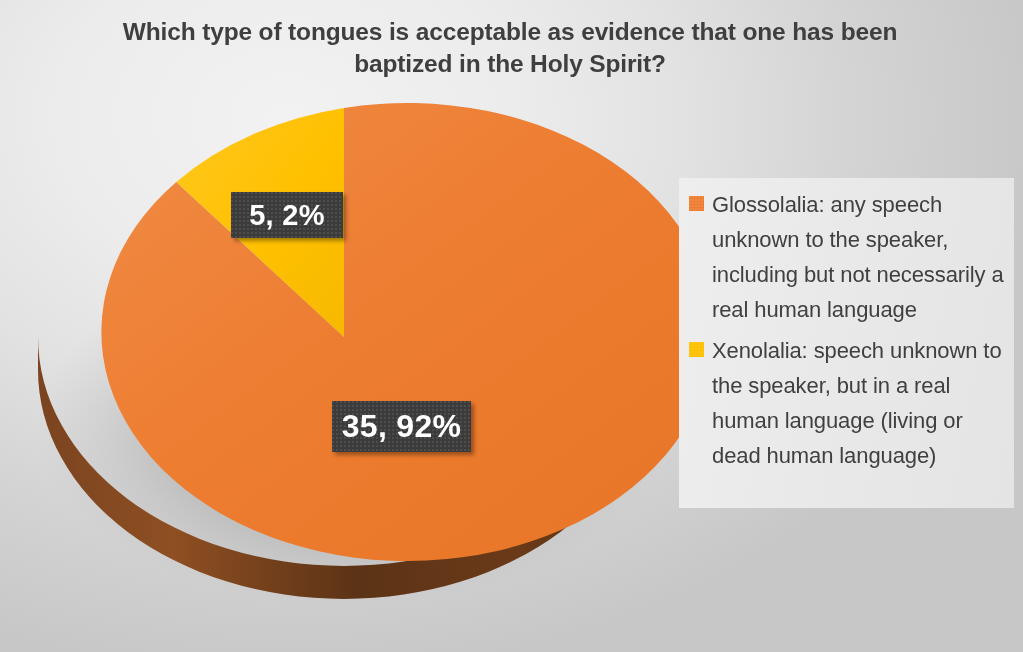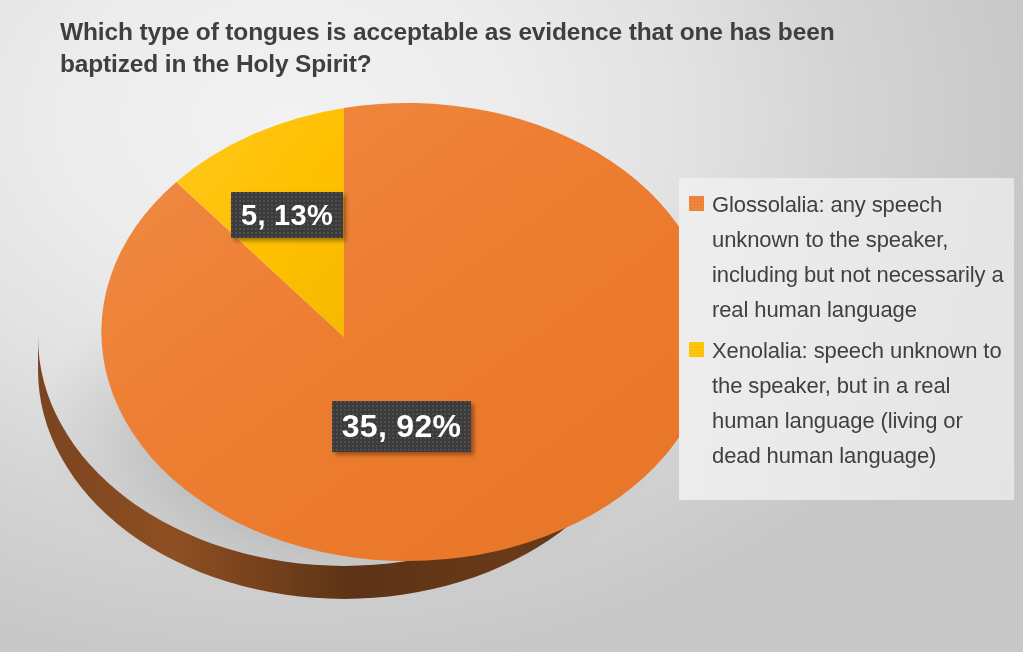--- a/index.html
+++ b/index.html
@@ -28,21 +28,21 @@
         #c7c7c7 100%);
     overflow: hidden;
   }
 
   
   #chart-title {
     position: absolute;
     top: 16px;
     left: 60px;
     width: 900px;
-    text-align: left;
+    text-align: center;
     font-size: 24.5px;
     font-weight: bold;
     line-height: 1.32;
     color: #3f3f3f;
     letter-spacing: -0.15px;
     white-space: pre-line;
   }
 
   
   #plot-area {
@@ -88,21 +88,21 @@
     height: 51px;
     font-size: 32px;
   }
 
   
   #legend {
     position: absolute;
     left: 679px;
     top: 178px;
     width: 335px;
-    padding: 10px 8px 20px 10px;
+    padding: 10px 8px 28px 10px;
     background: linear-gradient(100deg, #eeeeee 0%, #e9e9e9 45%, #e4e4e4 100%);
   }
   .legend-entry {
     display: flex;
     align-items: flex-start;
     margin-bottom: 6px;
   }
   .legend-entry:last-child { margin-bottom: 6px; }
   .legend-swatch {
     width: 15px;
@@ -183,21 +183,21 @@
                L 344 108
                A 306 229 0 1 1 176.3 181.9
                Z" fill="url(#gradOrangeTop)"></path>
 
       <path d="M 344 337
                L 176.3 181.9
                A 306 229 0 0 1 344 108
                Z" fill="url(#gradYellowTop)"></path>
     </svg>
 
-    <div class="data-label" id="label-xenolalia">5, 13%</div>
+    <div class="data-label" id="label-xenolalia">5, 2%</div>
 
     <div class="data-label" id="label-glossolalia">35, 92%</div>
   </div>
 
   <div id="legend">
     <div class="legend-entry">
       <span class="legend-swatch orange"></span>
       <span class="legend-label">Glossolalia: any speech unknown to the speaker, including but not necessarily a real human language</span>
     </div>
     <div class="legend-entry">

